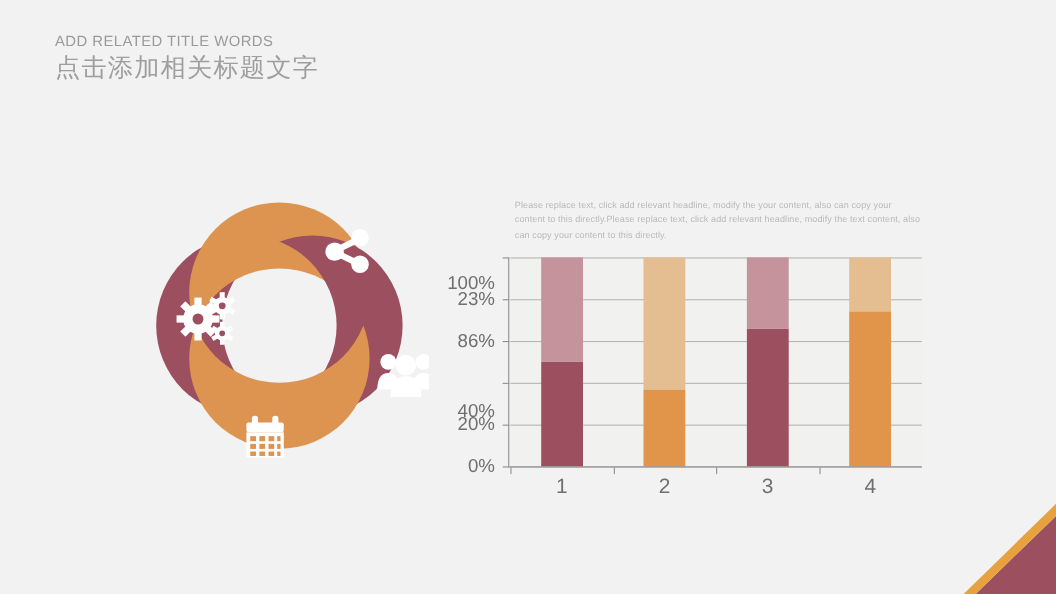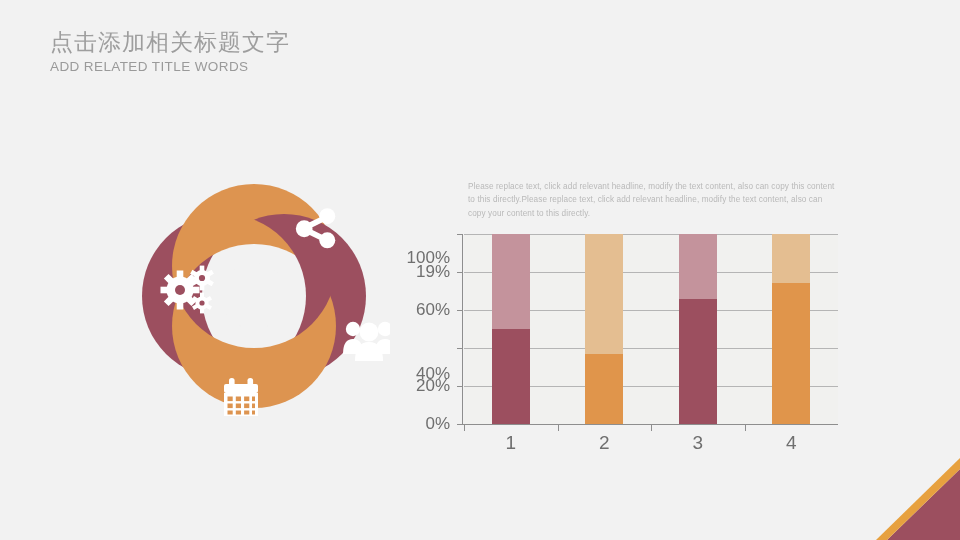--- a/index.html
+++ b/index.html
@@ -148,22 +148,22 @@
     right: 0;
     bottom: 0;
     width: 96px;
     height: 84px;
   }
 </style>
 </head>
 <body>
 
 <div id="title-block">
+  <div id="title-en">ADD RELATED TITLE WORDS</div>
   <div id="title-cn">点击添加相关标题文字</div>
-  <div id="title-en">ADD RELATED TITLE WORDS</div>
 </div>
 
 <div id="pinwheel">
   <svg width="272" height="272" viewBox="0 0 272 272" xmlns="http://www.w3.org/2000/svg">
     <defs>
 
       <mask id="m-top">
         <rect width="272" height="272" fill="#fff"></rect>
         <circle cx="136" cy="166" r="82" fill="#000"></circle>
       </mask>
@@ -276,21 +276,21 @@
         <rect x="28.0" y="25.5" width="3.0" height="4.6"></rect>
         <rect x="3.5" y="32.5" width="5.2" height="4.0"></rect>
         <rect x="11.8" y="32.5" width="5.2" height="4.0"></rect>
         <rect x="20.1" y="32.5" width="5.2" height="4.0"></rect>
         <rect x="28.0" y="32.5" width="3.0" height="4.0"></rect>
       </g>
     </g>
   </svg>
 </div>
 
-<p id="body-paragraph">Please replace text, click add relevant headline, modify the text content, also can copy this content to this directly.Please replace text, click add relevant headline, modify the text content, also can copy your content to this directly.</p>
+<p id="body-paragraph">Please replace text, click add relevant headline, modify the your content, also can copy your content to this directly.Please replace text, click add relevant headline, modify the text content, also can copy your content to this directly.</p>
 
 <div id="chart">
   <div id="plot-area">
       <div class="gridline" style="top: 190px;"></div>
       <div class="gridline" style="top: 152px;"></div>
       <div class="gridline" style="top: 114px;"></div>
       <div class="gridline" style="top: 76px;"></div>
       <div class="gridline" style="top: 38px;"></div>
       <div class="gridline" style="top: 0px;"></div>
       <div class="bar-col" style="left: 27.75px; height: 190px;">
@@ -312,23 +312,23 @@
     </div>
   <div id="axis-y-line"></div>
   <div id="axis-x-line"></div>
 <div class="y-tick-mark" style="top: 198px;"></div>
     <div class="y-label" style="top: 198px;">0%</div>
     <div class="y-tick-mark" style="top: 160px;"></div>
     <div class="y-label" style="top: 160px;">20%</div>
     <div class="y-tick-mark" style="top: 122px;"></div>
     <div class="y-label" style="top: 122px; margin-top: 26px;">40%</div>
     <div class="y-tick-mark" style="top: 84px;"></div>
-    <div class="y-label" style="top: 84px;">60%</div>
+    <div class="y-label" style="top: 84px;">86%</div>
     <div class="y-tick-mark" style="top: 46px;"></div>
-    <div class="y-label" style="top: 46px;">19%</div>
+    <div class="y-label" style="top: 46px;">23%</div>
     <div class="y-tick-mark" style="top: 8px;"></div>
     <div class="y-label" style="top: 8px; margin-top: 24px;">100%</div>
     <div class="x-tick-mark" style="left: 66px;"></div>
     <div class="x-label" style="left: 112.75px;">1</div>
     <div class="x-tick-mark" style="left: 159.5px;"></div>
     <div class="x-label" style="left: 206.25px;">2</div>
     <div class="x-tick-mark" style="left: 253px;"></div>
     <div class="x-label" style="left: 299.75px;">3</div>
     <div class="x-tick-mark" style="left: 346.5px;"></div>
     <div class="x-label" style="left: 393.25px;">4</div>

